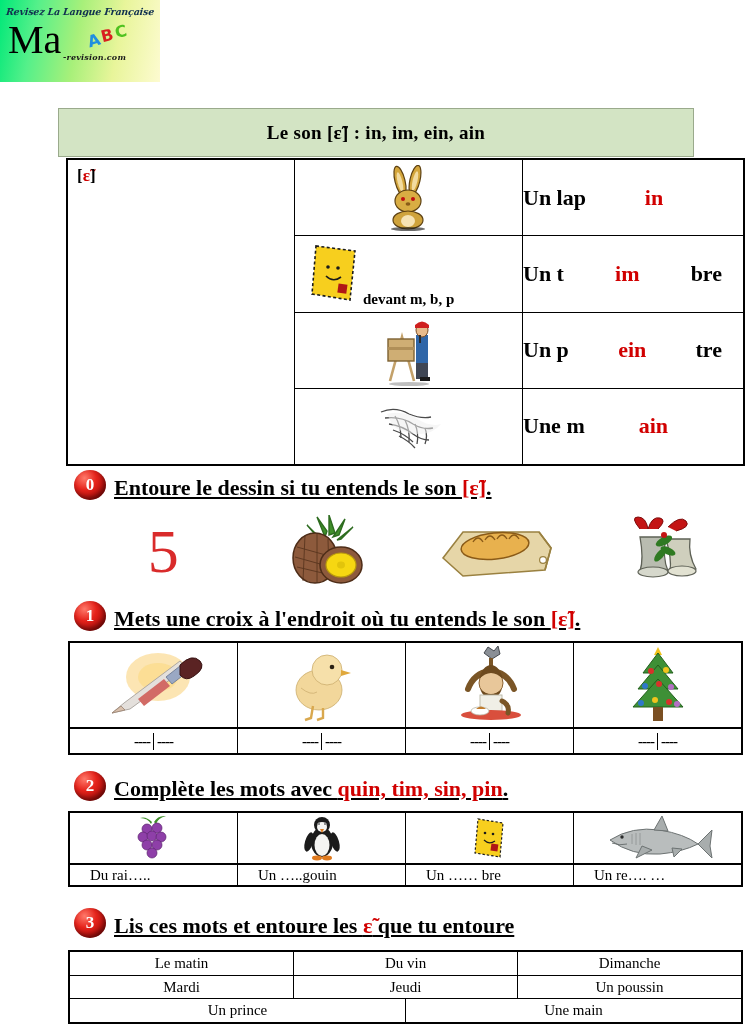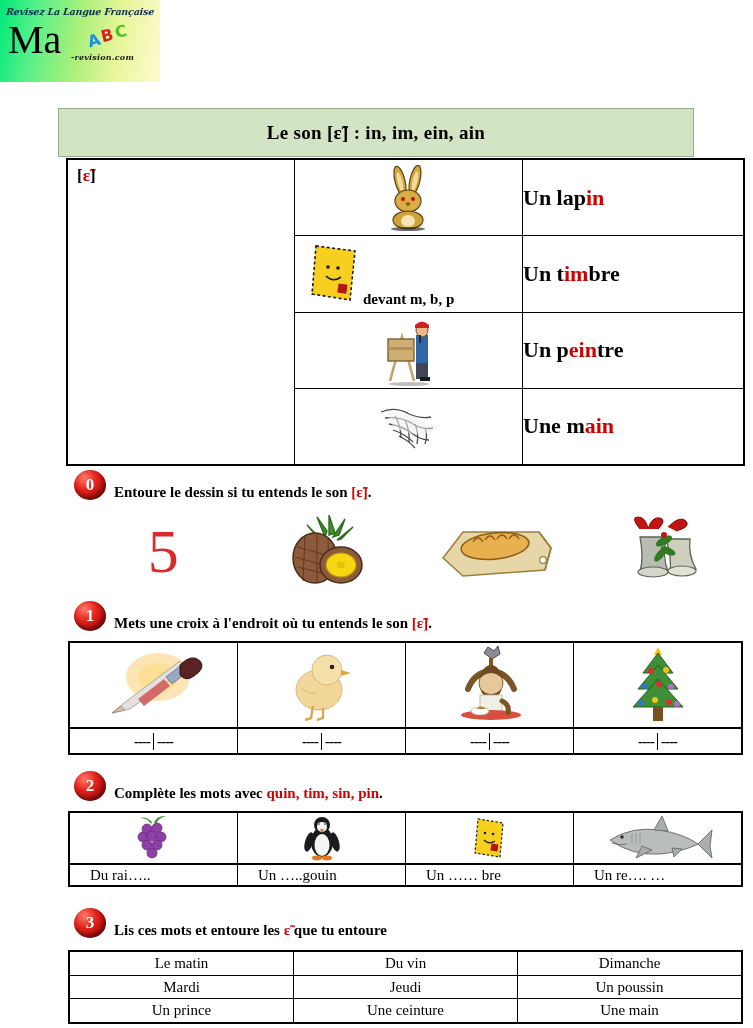--- a/index.html
+++ b/index.html
@@ -45,21 +45,20 @@
   .logo-domain {
     position: absolute;
     left: 63px; top: 52px;
     font-family: "DejaVu Serif", serif;
     font-size: 8px;
     font-weight: bold;
     font-style: italic;
     color: #1a1a1a;
     letter-spacing: 0.2px;
     white-space: nowrap;
-    margin-left: 8px;
   }
   .abc-blk { position: absolute; left: 88px; top: 24px; width: 44px; height: 26px; }
   .abc-l {
     position: absolute;
     font-family: "DejaVu Sans", sans-serif;
     font-weight: bold;
     font-size: 16px;
     line-height: 1;
   }
   .abc-a { left: 0px;  top: 9px;  color: #1f8fe0; transform: rotate(-16deg); }
@@ -117,21 +116,21 @@
     border-right: 1px solid #000;
     position: relative;
     display: flex;
     align-items: center;
     justify-content: center;
   }
   .ref-cell-word {
     flex: 1;
     display: flex;
     align-items: center;
-    justify-content: flex-start;
+    justify-content: space-between;
     padding-right: 21px;
     font-size: 22px;
     font-weight: bold;
   }
   .ref-cell-word .hl { color: #d10000; }
   .devant-note {
     position: absolute;
     left: 68px; bottom: 4px;
     font-size: 15px;
     font-weight: bold;
@@ -153,25 +152,26 @@
     font-family: "Liberation Serif", serif;
     font-size: 17px;
     font-weight: bold;
     display: flex;
     align-items: center;
     justify-content: center;
     flex: none;
     box-shadow: inset -2px -3px 5px rgba(0,0,0,.45);
   }
   .ex-instr {
-    font-size: 15px;
+    font-size: 22px;
     font-weight: bold;
     margin-left: 8px;
     white-space: nowrap;
     line-height: 1.1;
+    text-decoration: underline;
   }
   .ex-instr .eps { color: #d10000; }
   .ex-instr .redw { color: #d10000; }
 
   
   .ex0-row {
     position: absolute;
     left: 80px; top: 512px;
     width: 665px; height: 78px;
     display: flex;
@@ -619,16 +619,15 @@
     <div class="ex3-cell">Du vin</div>
     <div class="ex3-cell">Dimanche</div>
   </div>
   <div class="ex3-row">
     <div class="ex3-cell">Mardi</div>
     <div class="ex3-cell">Jeudi</div>
     <div class="ex3-cell">Un poussin</div>
   </div>
   <div class="ex3-row">
     <div class="ex3-cell">Un prince</div>
-    <div class="ex3-cell">Une ceinture</div>
     <div class="ex3-cell">Une main</div>
   </div>
 </div>
 
 </body></html>

